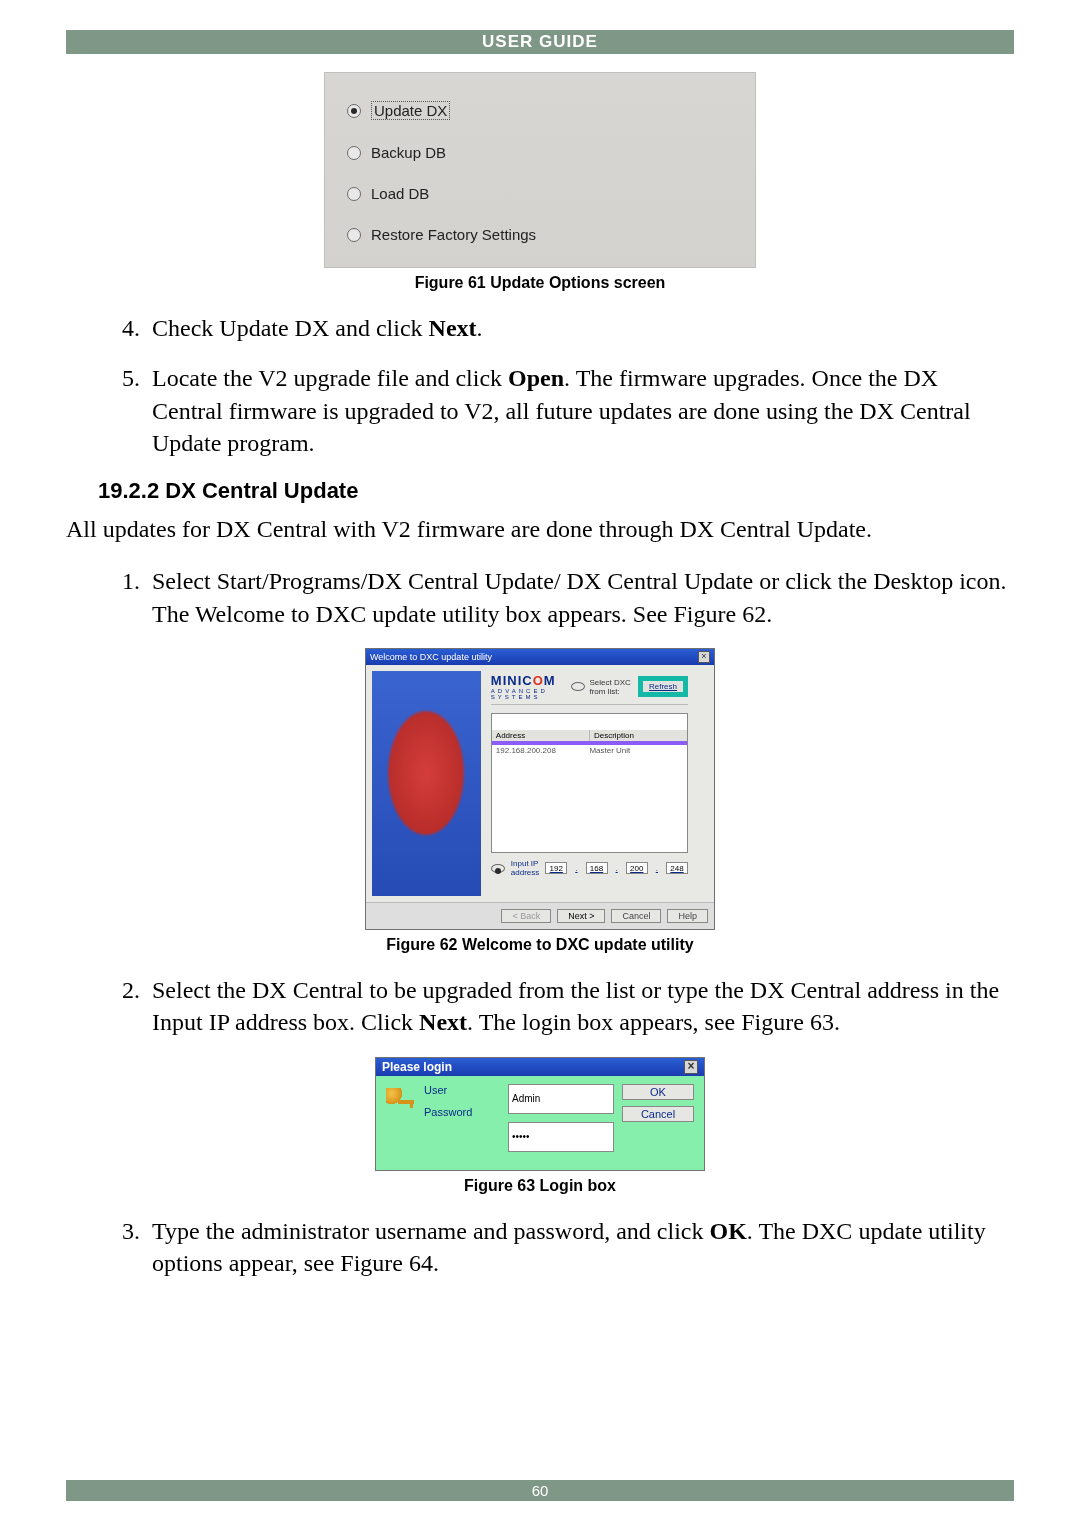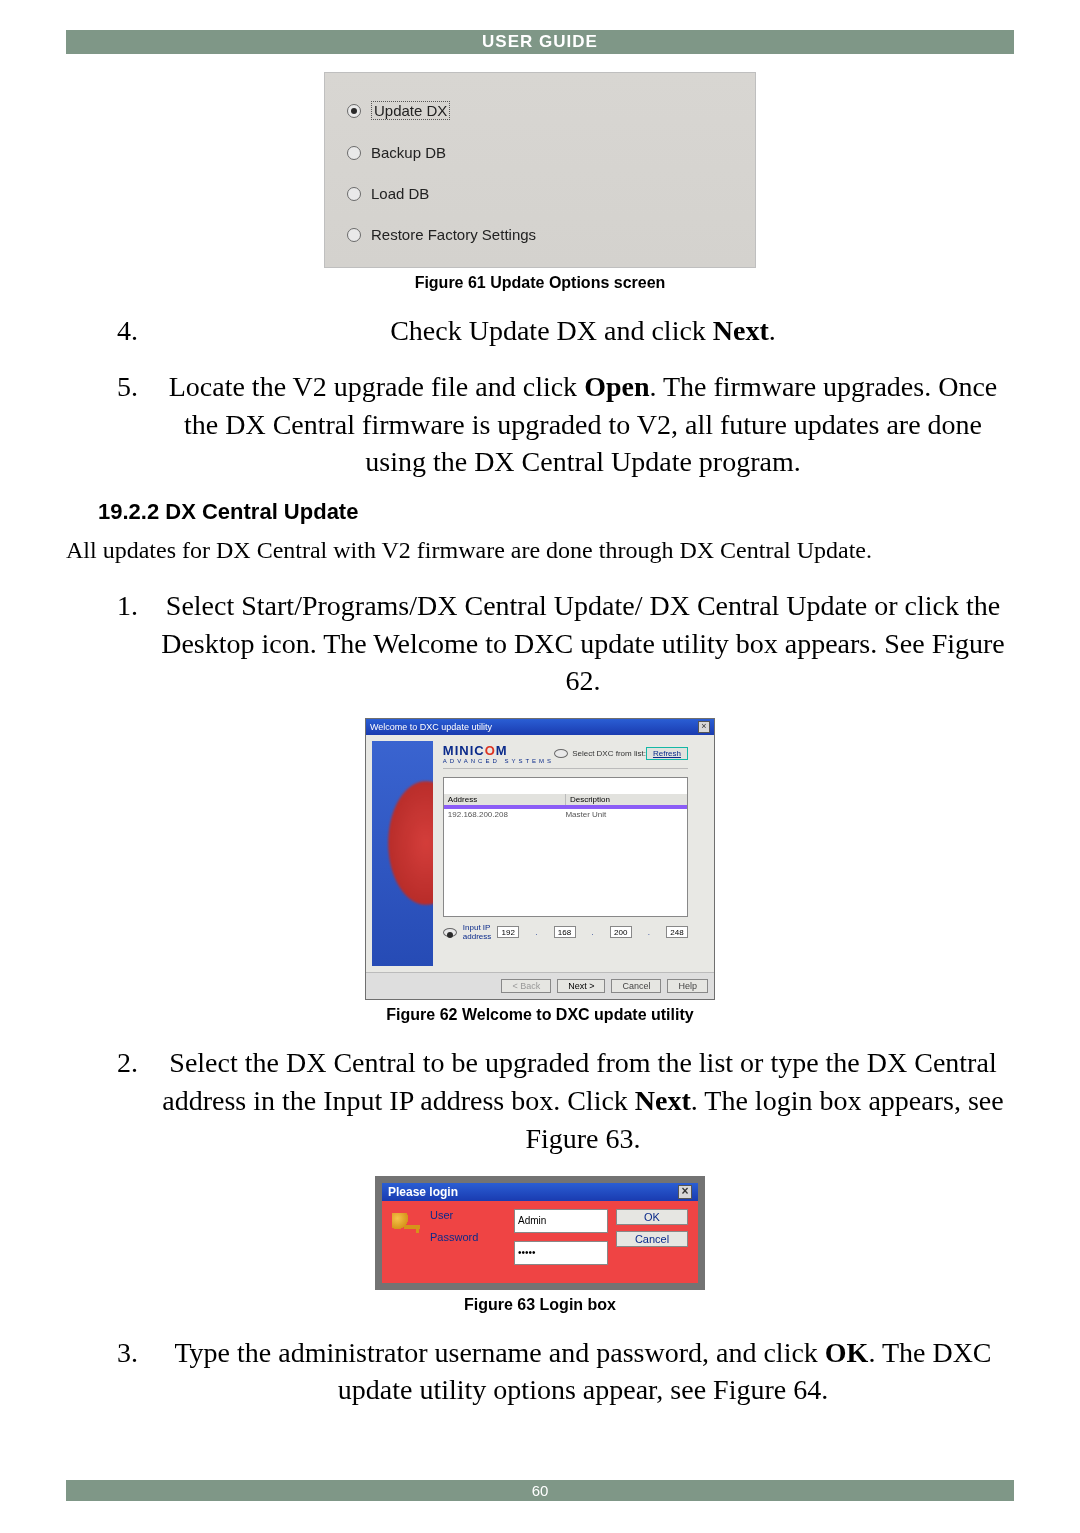--- a/index.html
+++ b/index.html
@@ -68,24 +68,23 @@
   .caption {
     text-align: center;
     font-family: Arial, Helvetica, sans-serif;
     font-weight: bold;
     font-size: 16px;
     margin-top: 6px;
   }
 
   
   .body {
-    font-size: 28px;
+    font-size: 24px;
     line-height: 1.35;
     margin-top: 20px;
-    text-align: center;
   }
   .numlist { padding-left: 86px; }
   .numlist li { margin-bottom: 18px; }
   .numlist li::marker { content: counter(list-item) ".  "; }
   .numlist b, .step b, .section-heading { font-family: inherit; }
 
   .section-heading {
     font-family: Arial, Helvetica, sans-serif;
     font-weight: bold;
     font-size: 22px;
@@ -162,21 +161,21 @@
   }
   .fig62 .brand .red { color: #d32; }
   .fig62 .brand-sub {
     font-size: 6px;
     letter-spacing: 3px;
     color: #0a2a8a;
   }
   .fig62 .selrow { font-size: 8px; color: #333; display:flex; align-items:center; gap:4px; }
   .fig62 .refreshbtn {
     background: #e2e2de;
-    border: 1px solid #14b8a6;
+    border: 5px solid #14b8a6;
     padding: 1px 6px;
     font-size: 8px;
     color: #0a2a8a;
     text-decoration: underline;
   }
   .fig62 .listbox {
     border: 1px solid #888;
     background: #fff;
     height: 140px;
     margin: 4px 0;
@@ -195,22 +194,23 @@
   }
   .fig62 .listhdr div:last-child { border-right: none; }
   .fig62 .listrow { display:flex; padding: 1px 4px; color:#555; }
   .fig62 .listrow div { flex:1; }
   .fig62 .iprow {
     display:flex; align-items:center; gap:6px;
     font-size: 8px; color:#0a2a8a;
     margin: 2px 0 4px 0;
   }
   .fig62 .iprow .ipbox {
-    display:flex; gap:16px; align-items:center;
+    display:flex; gap:8px; align-items:center;
     margin-left:auto;
+    text-decoration:underline;
   }
   .fig62 .iprow input.oct {
     width: 22px; height: 12px;
     border: 1px solid #888;
     background: #fff;
     font-size: 8px;
     text-align: center;
   }
   .fig62 .btnbar {
     display:flex; justify-content:flex-end; gap:6px;
@@ -226,23 +226,23 @@
     border: 1px solid #888;
     color: #444;
   }
   .fig62 .btnbar button.primary { color: #000; }
   .fig62 .btnbar button.disabled { color: #999; }
 
   
   .fig63-wrap { display:flex; justify-content:center; margin-top: 8px; }
   .fig63 {
     width: 330px;
-    border: 7px solid #737373;
+    border: 1px solid #737373;
     font-family: Tahoma, Arial, sans-serif;
-    background: #ef4444;
+    background: #86efac;
     font-size: 11px;
   }
   .fig63 .titlebar {
     background: linear-gradient(#2a5ed4, #1a3bb0);
     color: #fff;
     font-weight: bold;
     padding: 2px 6px;
     display:flex; justify-content:space-between; align-items:center;
     font-size: 12px;
   }
@@ -270,21 +270,21 @@
   }
   .fig63 .fields {
     flex: 0 0 76px;
     font-size: 11px;
     color: #0a2a8a;
   }
   .fig63 .fields div { margin-bottom: 10px; }
   .fig63 .inputs { flex: 1; }
   .fig63 .inputs input {
     width: 100%;
-    height: 24px;
+    height: 30px;
     border: 1px solid #888;
     background: #fff;
     font-size: 10px;
     padding: 0 3px;
     margin-bottom: 8px;
   }
   .fig63 .btns {
     flex: 0 0 72px;
     display:flex; flex-direction:column; gap:6px;
   }

